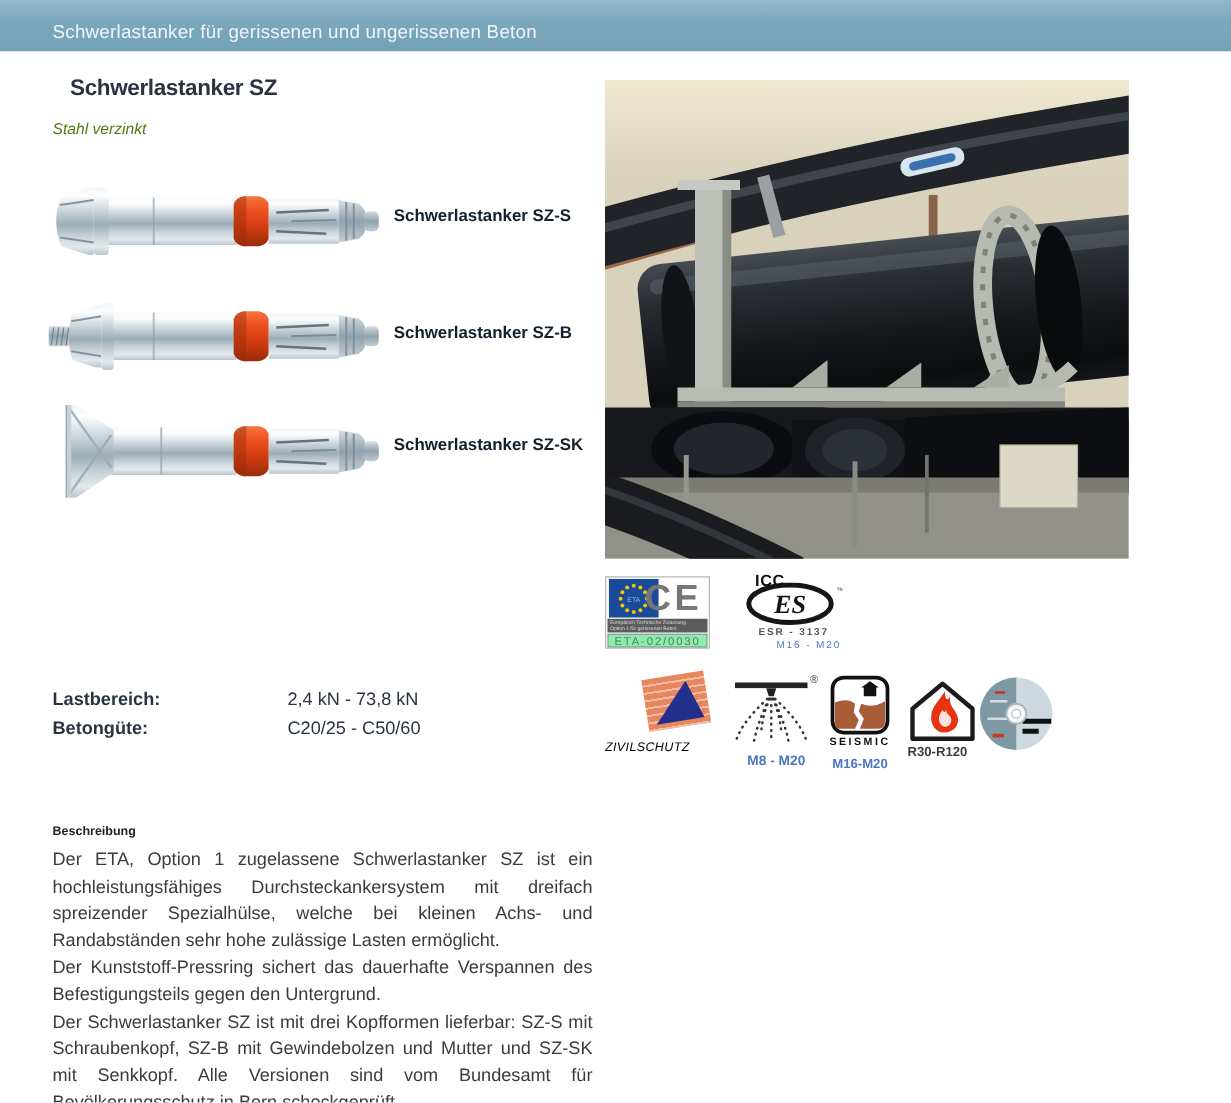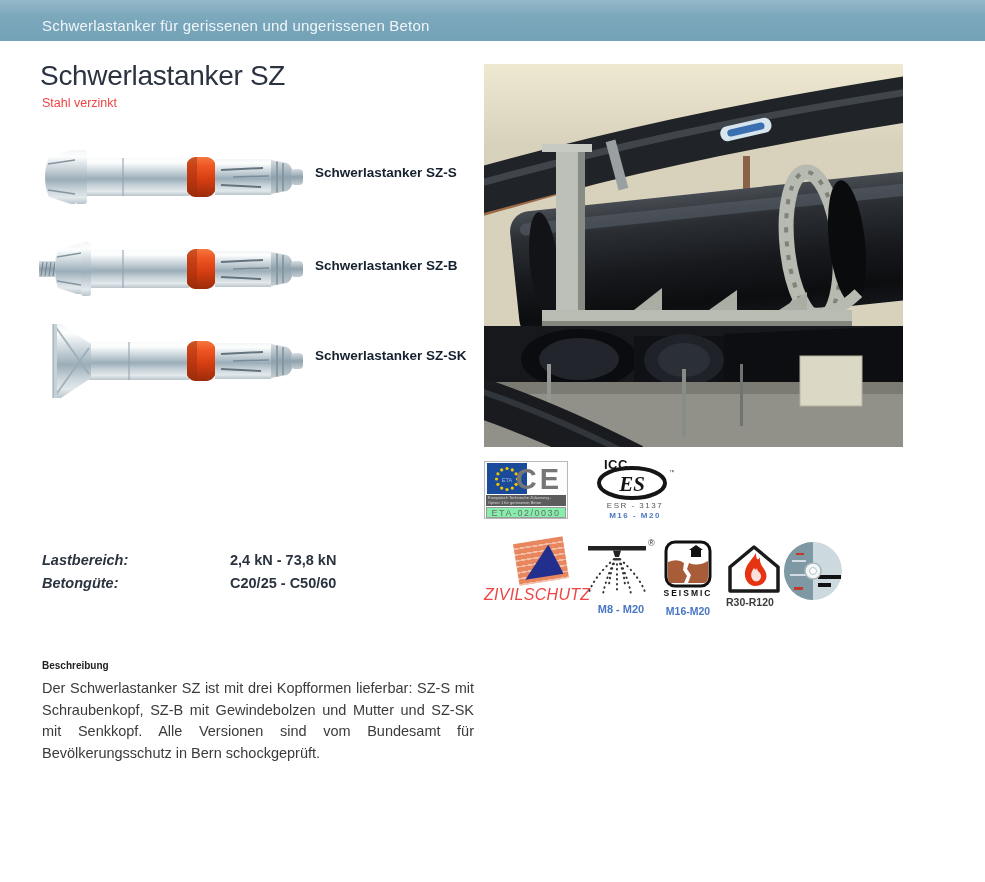--- a/index.html
+++ b/index.html
@@ -4,54 +4,54 @@
 <style>
   html,body{margin:0;padding:0;}
   body{width:985px;height:882px;background:#ffffff;font-family:"Liberation Sans",sans-serif;position:relative;overflow:hidden;color:#2b3340;}
   .abs{position:absolute;}
 
   
   .hdr{left:0;top:0;width:985px;height:41px;background:linear-gradient(180deg,#94b9c9 0%,#7ca8bc 40%,#73a1b6 100%);display:flex;align-items:flex-end;}
   .hdr-title{color:#eff6f9;font-size:15px;padding:0 0 7px 42px;letter-spacing:.2px;}
 
   
-  .title{left:40px;top:60px;font-size:28px;font-weight:400;letter-spacing:-.3px;color:#2b3340;}
-  .subtitle{left:42px;top:96px;font-size:12.5px;color:#ef4444;}
+  .title{left:56px;top:60px;font-size:18px;font-weight:700;letter-spacing:-.3px;color:#2b3340;}
+  .subtitle{left:42px;top:96px;font-size:12.5px;color:#4d7c0f;font-style:italic;}
 
   .variant-img{left:36px;width:274px;height:90px;}
   .variant-label{left:315px;font-size:13.5px;font-weight:700;color:#15202e;}
 
-  .spec-label{left:42px;font-size:14.5px;font-weight:700;color:#2b3340;font-style:italic;}
-  .spec-value{left:230px;font-size:14.5px;font-weight:700;color:#2b3340;}
+  .spec-label{left:42px;font-size:14.5px;font-weight:700;color:#2b3340;}
+  .spec-value{left:230px;font-size:14.5px;font-weight:400;color:#2b3340;}
 
   .desc-head{left:42px;top:660px;font-size:10px;font-weight:700;color:#222;}
   .desc{left:42px;top:678px;width:432px;font-size:14.5px;line-height:21.6px;color:#3b3b3b;}
   .desc p{margin:0;text-align:justify;}
 
   
   .photo{left:484px;top:64px;width:419px;height:383px;}
 
   
   .ce{left:484px;top:461px;width:84px;height:58px;border:1px solid #b8b8b8;background:#fdfdfd;box-sizing:border-box;}
   .ce-mark{position:absolute;right:5px;top:1px;font-size:29px;color:#767676;letter-spacing:3px;font-weight:700;}
   .ce-band{position:absolute;left:1px;top:33px;width:80px;height:11px;background:#5c5c5c;overflow:hidden;padding-left:2px;box-sizing:border-box;}
   .ce-band div{font-size:4px;line-height:5px;color:#d8d8d8;white-space:nowrap;}
   .ce-num{position:absolute;left:1px;top:45px;width:80px;height:11px;border:1px solid #9a9a9a;box-sizing:border-box;text-align:center;font-size:9px;letter-spacing:1.5px;color:#6c6c6c;background:#86efac;}
 
   
   .icc{left:590px;top:457px;width:100px;height:64px;}
   .icc-org{position:absolute;left:14px;top:0;font-size:13px;font-weight:700;color:#111;letter-spacing:.5px;}
-  .icc-line1{position:absolute;left:0;top:44px;width:90px;text-align:center;font-size:8px;font-weight:400;letter-spacing:1.5px;color:#555;}
-  .icc-line2{position:absolute;left:0;top:54px;width:90px;text-align:center;font-size:8px;font-weight:700;letter-spacing:1.5px;color:#4a77c4;}
+  .icc-line1{position:absolute;left:0;top:44px;width:90px;text-align:center;font-size:8px;font-weight:700;letter-spacing:1.5px;color:#555;}
+  .icc-line2{position:absolute;left:12px;top:54px;width:90px;text-align:center;font-size:8px;font-weight:400;letter-spacing:1.5px;color:#4a77c4;}
 
   
   .ziv{left:484px;top:540px;width:104px;height:64px;}
   .ziv-sq{position:absolute;left:32px;top:0;width:50px;height:42px;background:#e8865e;transform:rotate(-9deg);background-image:repeating-linear-gradient(0deg,rgba(255,255,255,.45) 0 1.6px,transparent 1.6px 6px);}
   .ziv-tri{position:absolute;left:4px;top:3px;width:44px;height:37px;background:#232f8c;clip-path:polygon(6% 92%,94% 92%,70% 8%);}
-  .ziv-label{position:absolute;left:0;bottom:0;font-size:16px;font-style:italic;color:#ef4444;letter-spacing:.3px;}
+  .ziv-label{position:absolute;left:0;bottom:0;font-size:10px;font-style:italic;color:#000000;letter-spacing:.3px;}
 
   
   .spr{left:584px;top:537px;width:78px;height:78px;}
   .spr-range{position:absolute;left:0;bottom:0;width:74px;text-align:center;font-size:11px;font-weight:700;color:#4a77c4;}
 
   
   .sei{left:660px;top:540px;width:66px;height:80px;}
   .sei-label{position:absolute;left:0;top:48px;width:56px;text-align:center;font-size:8.5px;font-weight:700;letter-spacing:2px;color:#111;}
   .sei-range{position:absolute;left:0;top:65px;width:56px;text-align:center;font-size:10.5px;font-weight:700;color:#4a77c4;}
 
@@ -330,14 +330,16 @@
     <rect x="36" y="43" width="13" height="4" fill="#111"></rect>
     <rect x="12" y="47" width="9" height="3" fill="#c0392b"></rect>
     <circle cx="31" cy="31" r="8" fill="#f4f7f8"></circle>
     <circle cx="31" cy="31" r="8" fill="none" stroke="#aab6bb" stroke-width="1.5"></circle>
     <circle cx="31" cy="31" r="3.5" fill="#fff" stroke="#b8c2c6"></circle>
   </svg>
 </div>
 
 <div class="abs desc-head">Beschreibung</div>
 <div class="abs desc">
+  <p>Der ETA, Option 1 zugelassene Schwerlastanker SZ ist ein hochleistungsfähiges Durchsteckankersystem mit dreifach spreizender Spezialhülse, welche bei kleinen Achs- und Randabständen sehr hohe zulässige Lasten ermöglicht.</p>
+  <p>Der Kunststoff-Pressring sichert das dauerhafte Verspannen des Befestigungsteils gegen den Untergrund.</p>
   <p>Der Schwerlastanker SZ ist mit drei Kopfformen lieferbar: SZ-S mit Schraubenkopf, SZ-B mit Gewindebolzen und Mutter und SZ-SK mit Senkkopf. Alle Versionen sind vom Bundesamt für Bevölkerungsschutz in Bern schockgeprüft.</p>
 </div>
 
 </body></html>

